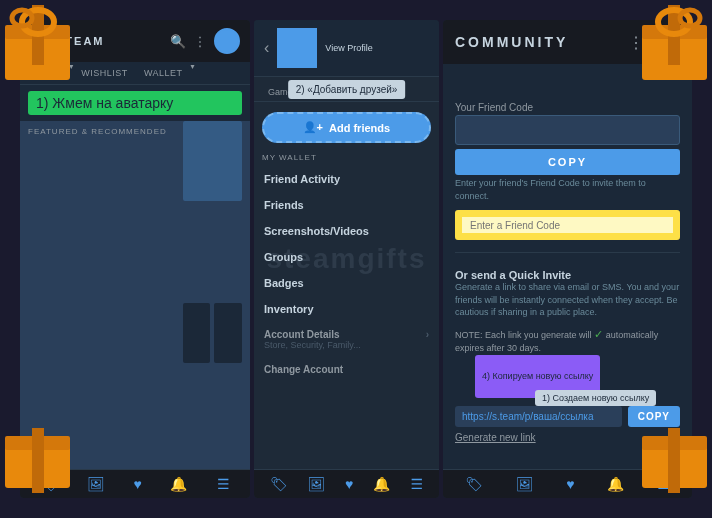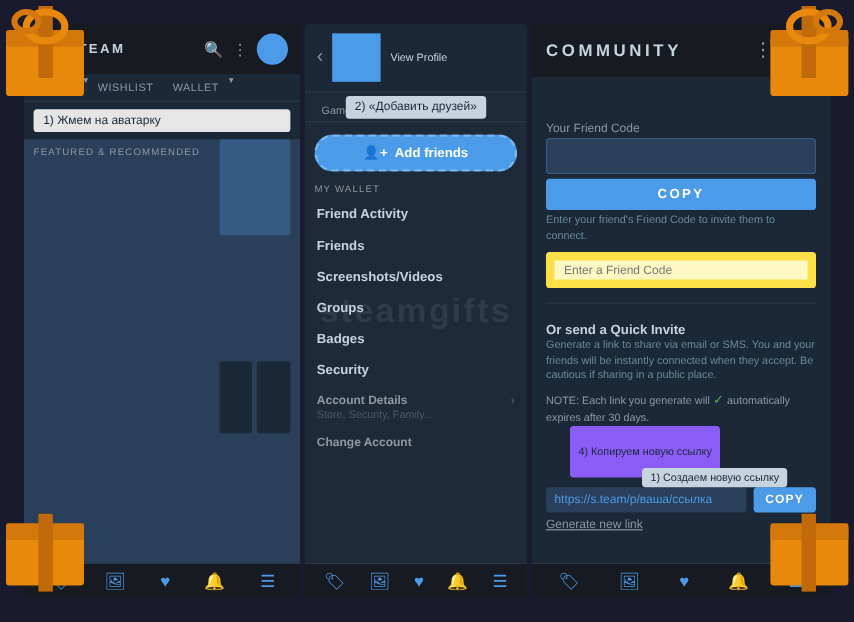--- a/index.html
+++ b/index.html
@@ -105,23 +105,23 @@
       text-transform: uppercase;
       letter-spacing: 0.5px;
     }
 
     .steam-nav-chevron {
       color: #8f98a0;
       font-size: 8px;
     }
 
     .tooltip-box {
-      background: #e5e5e5;
+      background: #22c55e;
       color: #1b2838;
-      font-size: 10px;
+      font-size: 14px;
       padding: 4px 8px;
       border-radius: 3px;
       margin: 6px 8px;
       white-space: nowrap;
       position: relative;
       z-index: 20;
     }
 
     .steam-content-area {
       flex: 1;
@@ -607,21 +607,21 @@
 
     <div class="watermark">steamgifts</div>
 
     <span class="my-content-label">MY WALLET</span>
 
     <div class="middle-menu-item">Friend Activity</div>
     <div class="middle-menu-item">Friends</div>
     <div class="middle-menu-item">Screenshots/Videos</div>
     <div class="middle-menu-item">Groups</div>
     <div class="middle-menu-item">Badges</div>
-    <div class="middle-menu-item">Security</div>
+    <div class="middle-menu-item">Inventory</div>
 
     <div class="middle-menu-item account">
       <span>Account Details</span>
       <span class="account-arrow">›</span>
       <div class="sub">Store, Security, Family...</div>
     </div>
 
     <div class="middle-menu-item account">Change Account</div>
 
     <div class="middle-bottom-nav">

